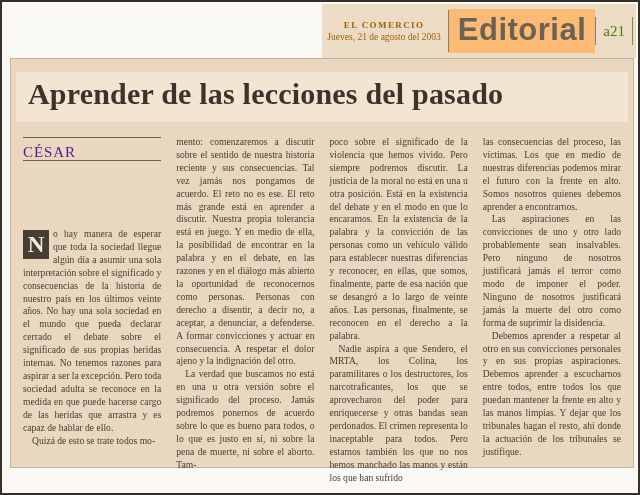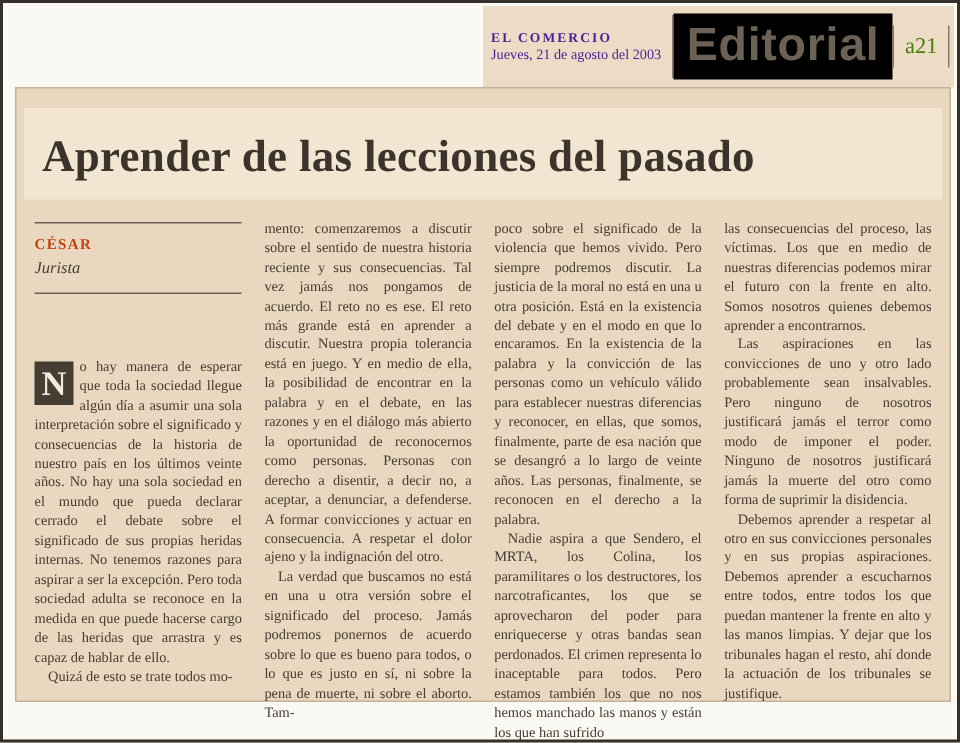--- a/index.html
+++ b/index.html
@@ -16,46 +16,46 @@
     box-sizing:border-box;
   }
   
   .masthead {
     position:absolute; top:2px; right:2px;
     width:314px; height:54px;
     background:#ecdbc5;
     display:flex; align-items:center; justify-content:flex-end;
     padding:0 3px; box-sizing:border-box;
   }
-  .mast-dates { text-align:left; color:#4c1d95; margin-right:7px; line-height:12px;font-family:Liberation Serif, serif; }
+  .mast-dates { text-align:center; color:#a16207; margin-right:7px; line-height:12px;font-family:Liberation Serif, serif; }
   .mast-paper { font-size:9px; letter-spacing:1.4px; font-weight:bold; }
   .mast-date  { font-size:9.5px; }
   .v-rule { width:1px; background:#8a7c6b; align-self:center; }
   .v-rule.tall  { height:42px; }
   .v-rule.short { height:28px; }
   .mast-section {
     font-family:"Liberation Sans", sans-serif;
     font-size:31px; font-weight:600;
     color:#6b6155;
-    background:#000000;
+    background:#fdba74;
     padding:3px 9px 5px 9px;
     letter-spacing:0.5px;
   }
   .mast-pagenum { font-size:15px; color:#4d7c0f; padding:0 7px; }
   
   .clipping {
     position:absolute; left:8px; right:4px; top:56px; bottom:25px;
     background:#e9d7c0;
     border:1px solid #c6b199;
     box-sizing:border-box;
   }
   .headline-band {
     margin:13px 5px 0 5px;
     background:#f2e6d3;
-    padding:16px 12px 11px 12px;
+    padding:5px 12px 11px 12px;
   }
   .headline {
     margin:0;
     font-size:30px; font-weight:bold;
     color:#3c342b;
     font-family:"Liberation Serif", serif;
     letter-spacing:0.2px;
     white-space:nowrap;
   }
   .columns {
@@ -66,23 +66,23 @@
     flex:1; min-width:0;
     font-size:9.6px; line-height:12.9px;
     text-align:justify;
     color:#463c31;
   }
   .col p { margin:0; }
   .col p.indent { text-indent:9px; }
   .byline { height:92px; box-sizing:border-box; padding-top:1px; }
   .byline-rule { border-top:1px solid #6d6154; }
   .byline-name {
-    font-size:10px; font-weight:bold;
+    font-size:15px; font-weight:normal;
     letter-spacing:0.9px; line-height:15px;
-    color:#c2410c; margin-top:7px;
+    color:#4c1d95; margin-top:7px;
   }
   .byline-role {
     font-style:italic; font-size:11px;
     color:#4a4036; margin:2px 0 9px 0;
   }
   .dropcap {
     float:left;
     width:26px; height:29px;
     background:#473e33; color:#f3ead9;
     font-size:23px; font-weight:bold;
@@ -115,21 +115,20 @@
     </div>
 
     <div class="columns">
 
       <div class="col">
         <div class="byline">
           <div class="byline-rule"></div>
           <div class="byline-name">
             <div>CÉSAR</div>
           </div>
-          <div class="byline-role">Jurista</div>
           <div class="byline-rule"></div>
         </div>
         <p><span class="dropcap">N</span><span>o hay manera de esperar que toda la sociedad llegue algún día a asumir una sola interpretación sobre el significado y consecuencias de la historia de nuestro país en los últimos veinte años. No hay una sola sociedad en el mundo que pueda declarar cerrado el debate sobre el significado de sus propias heridas internas. No tenemos razones para aspirar a ser la excepción. Pero toda sociedad adulta se reconoce en la medida en que puede hacerse cargo de las heridas que arrastra y es capaz de hablar de ello.</span></p>
         <p class="indent">Quizá de esto se trate todos mo-</p>
       </div>
 
       <div class="col">
         <p>mento: comenzaremos a discutir sobre el sentido de nuestra historia reciente y sus consecuencias. Tal vez jamás nos pongamos de acuerdo. El reto no es ese. El reto más grande está en aprender a discutir. Nuestra propia tolerancia está en juego. Y en medio de ella, la posibilidad de encontrar en la palabra y en el debate, en las razones y en el diálogo más abierto la oportunidad de reconocernos como personas. Personas con derecho a disentir, a decir no, a aceptar, a denunciar, a defenderse. A formar convicciones y actuar en consecuencia. A respetar el dolor ajeno y la indignación del otro.</p>
         <p class="indent">La verdad que buscamos no está en una u otra versión sobre el significado del proceso. Jamás podremos ponernos de acuerdo sobre lo que es bueno para todos, o lo que es justo en sí, ni sobre la pena de muerte, ni sobre el aborto. Tam-</p>
       </div>

